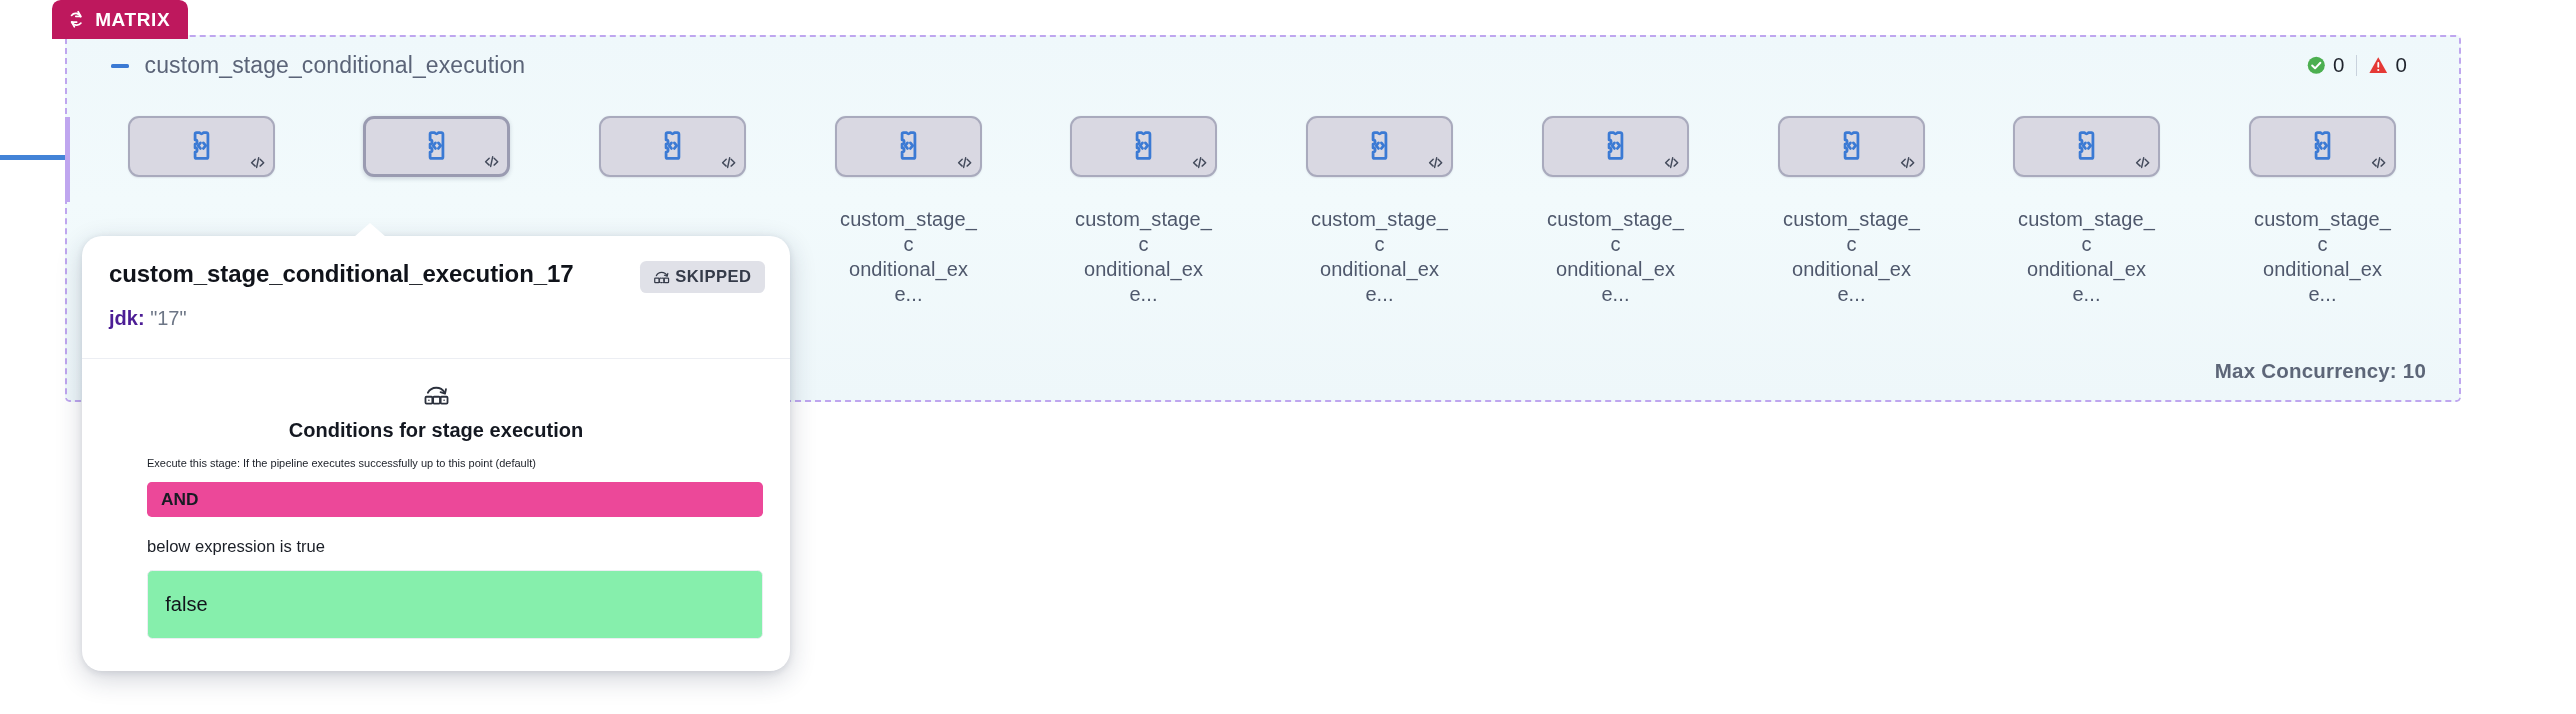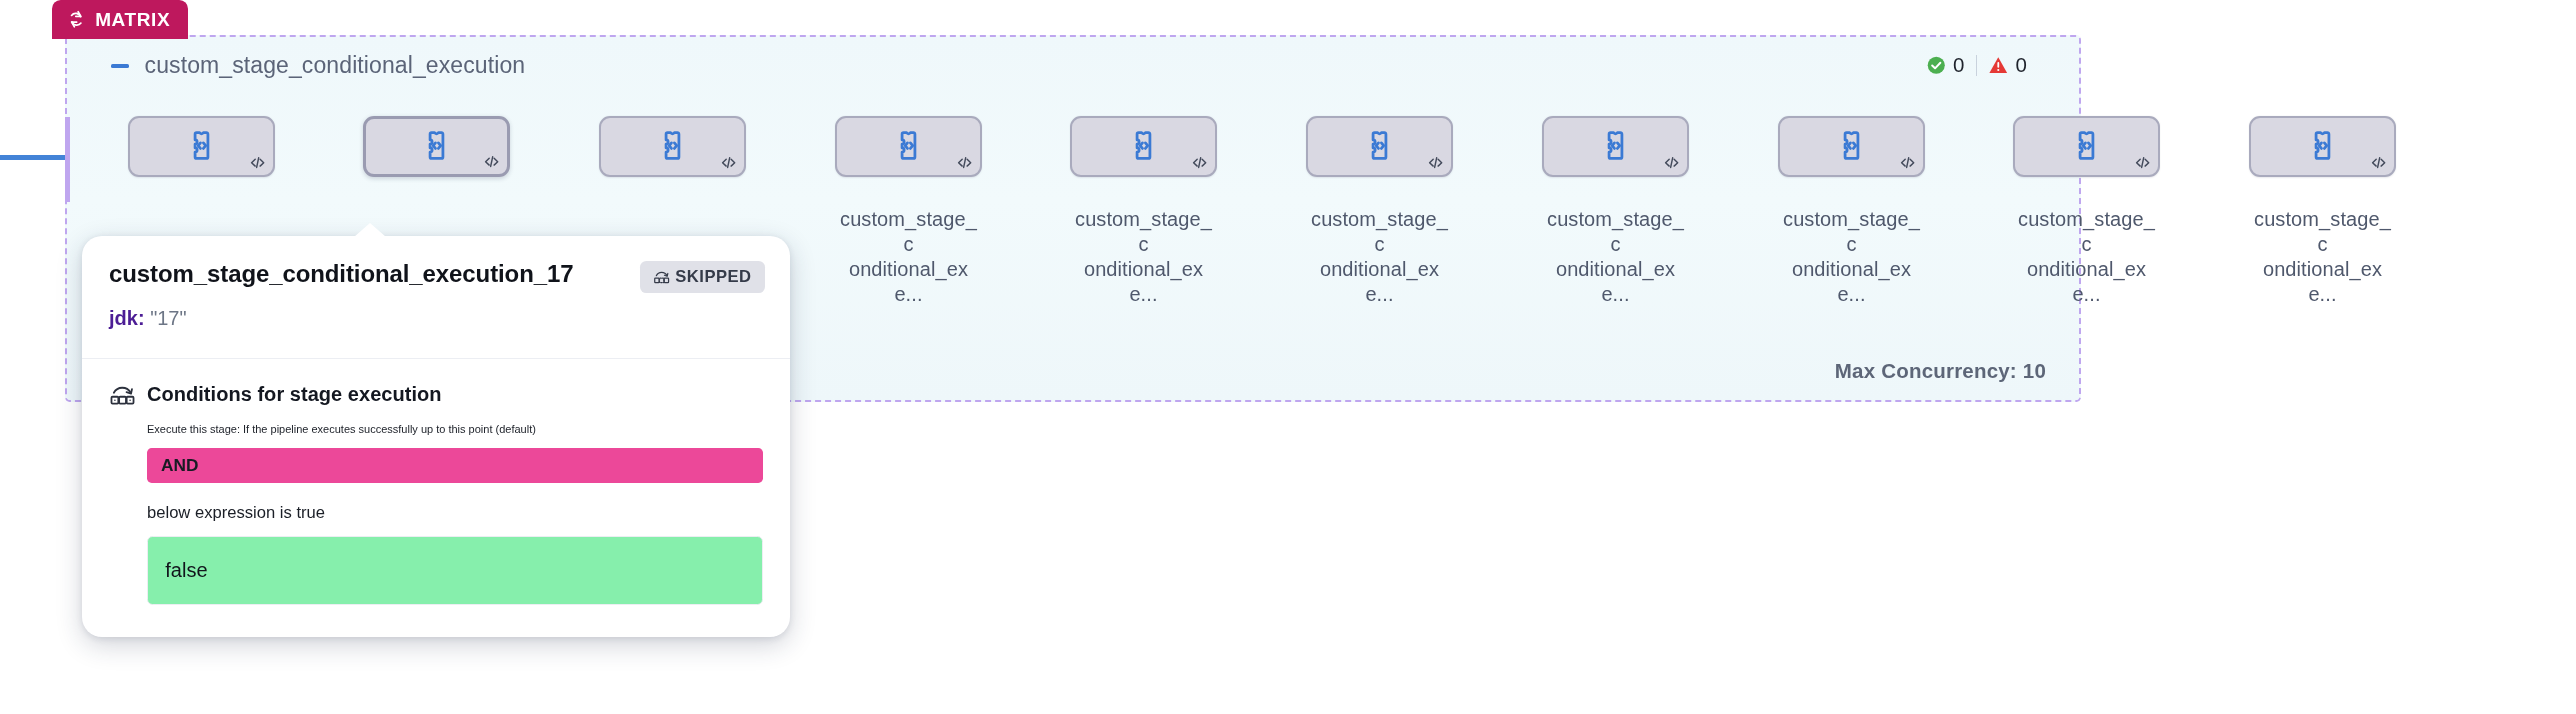--- a/index.html
+++ b/index.html
@@ -20,21 +20,21 @@
     width: 2576px;
     height: 714px;
     background: #ffffff;
   }
 
   
   #matrix-group {
     position: absolute;
     left: 65px;
     top: 35px;
-    width: 2016px;
+    width: 2396px;
     height: 367px;
     border: 2.4px dashed #bfa6ef;
     border-radius: 4.7px;
     background: #f1f9fb;
   }
 
   
   #matrix-group::after {
     content: "";
     position: absolute;
@@ -270,20 +270,21 @@
     cursor: pointer;
   }
   #skipped-badge .sb-icon { display: flex; width: 17.3px; height: 17.3px; }
 
   #popover-body { padding: 22px 27px 32px 27px; }
 
   #conditions-header {
     display: flex;
     align-items: center;
     gap: 11px;
+    flex-direction: column;
   }
   #conditions-icon { display: flex; width: 27px; height: 27px; }
   #conditions-title {
     font-size: 20px;
     font-weight: 700;
     color: #141821;
     letter-spacing: 0.04px;
   }
 
   #conditions-content { padding-left: 38px; margin-top: 14px; }

